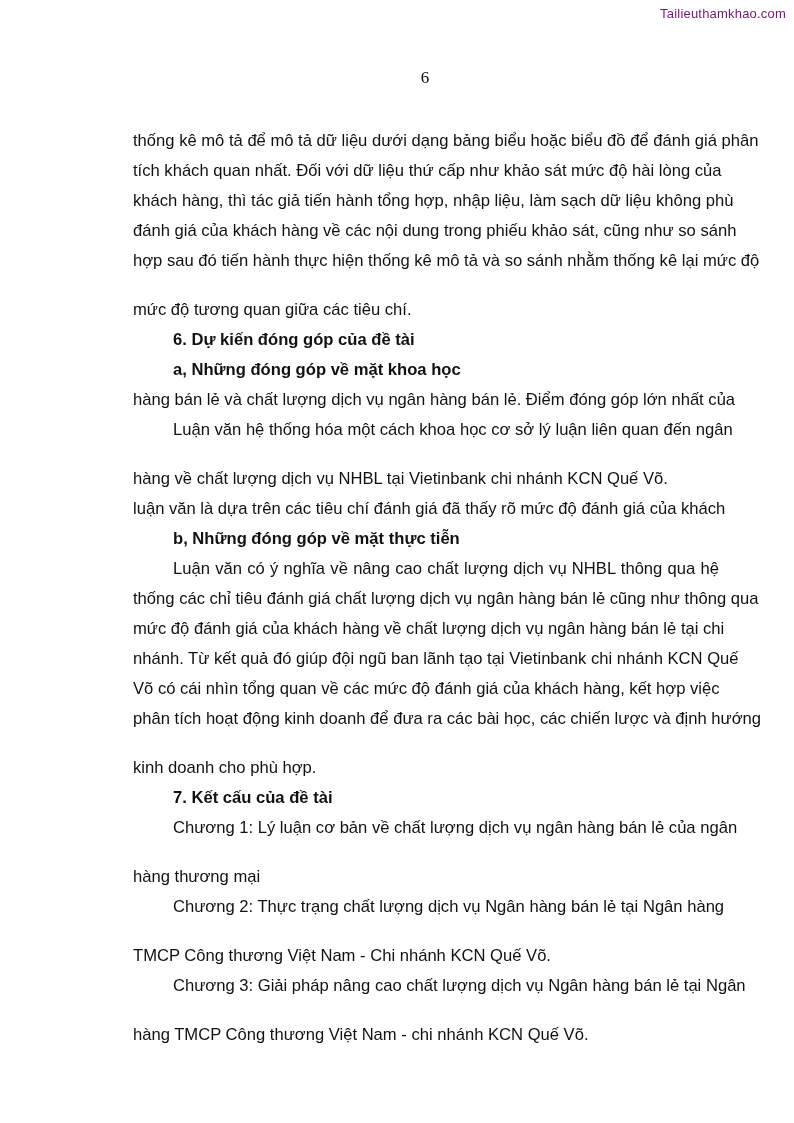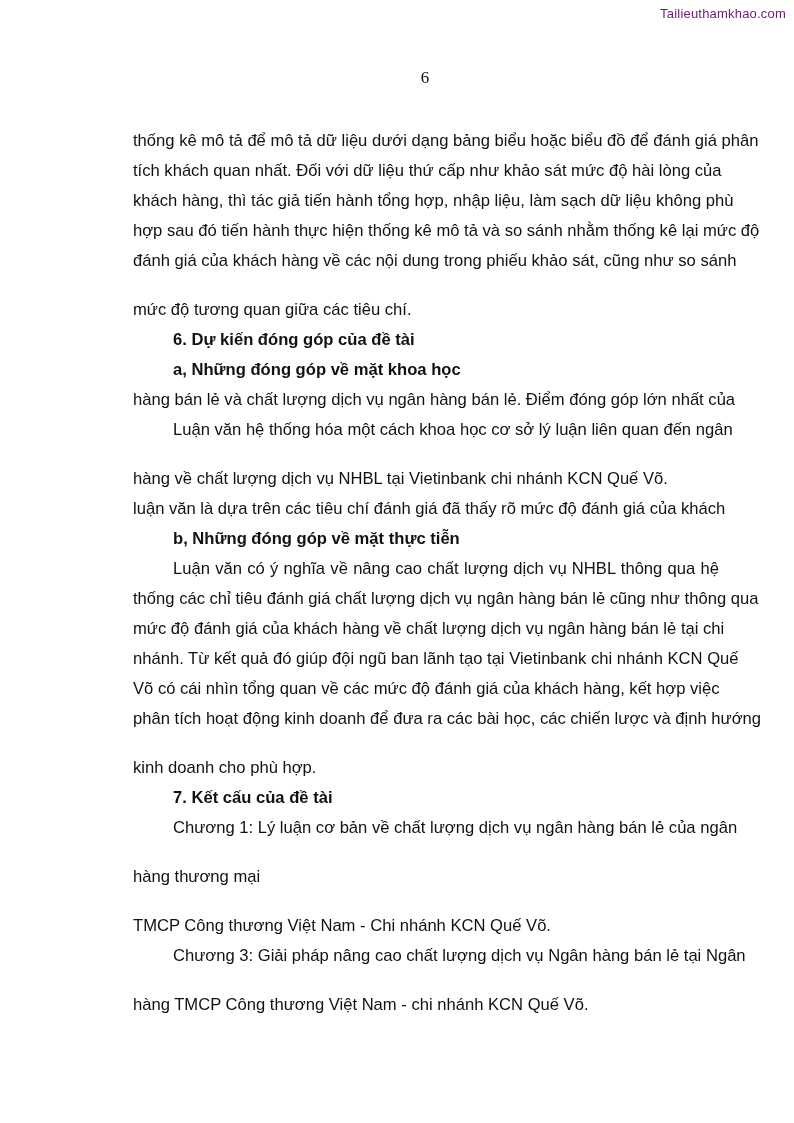--- a/index.html
+++ b/index.html
@@ -32,22 +32,22 @@
 
 <div class="watermark">Tailieuthamkhao.com</div>
 <div class="page-number">6</div>
 
 <div class="content">
 
   <div>
     <div class="line">thống kê mô tả để mô tả dữ liệu dưới dạng bảng biểu hoặc biểu đồ để đánh giá phân</div>
     <div class="line">tích khách quan nhất. Đối với dữ liệu thứ cấp như khảo sát mức độ hài lòng của</div>
     <div class="line">khách hàng, thì tác giả tiến hành tổng hợp, nhập liệu, làm sạch dữ liệu không phù</div>
+    <div class="line">đánh giá của khách hàng về các nội dung trong phiếu khảo sát, cũng như so sánh</div>
     <div class="line">hợp sau đó tiến hành thực hiện thống kê mô tả và so sánh nhằm thống kê lại mức độ</div>
-    <div class="line">đánh giá của khách hàng về các nội dung trong phiếu khảo sát, cũng như so sánh</div>
     <div class="line last">mức độ tương quan giữa các tiêu chí.</div>
   </div>
 
   <div class="line heading">6. Dự kiến đóng góp của đề tài</div>
   <div class="line heading">a, Những đóng góp về mặt khoa học</div>
 
   <div>
     <div class="line">hàng bán lẻ và chất lượng dịch vụ ngân hàng bán lẻ. Điểm đóng góp lớn nhất của</div>
     <div class="line indent">Luận văn hệ thống hóa một cách khoa học cơ sở lý luận liên quan đến ngân</div>
     <div class="line last">hàng về chất lượng dịch vụ NHBL tại Vietinbank chi nhánh KCN Quế Võ.</div>
@@ -66,20 +66,21 @@
     <div class="line last">kinh doanh cho phù hợp.</div>
   </div>
 
   <div class="line heading">7. Kết cấu của đề tài</div>
 
   <div>
     <div class="line indent">Chương 1: Lý luận cơ bản về chất lượng dịch vụ ngân hàng bán lẻ của ngân</div>
     <div class="line last">hàng thương mại</div>
   </div>
   <div>
+    <div class="line indent">Chương 2: Thực trạng chất lượng dịch vụ Ngân hàng bán lẻ tại Ngân hàng</div>
     <div class="line last">TMCP Công thương Việt Nam - Chi nhánh KCN Quế Võ.</div>
   </div>
   <div>
     <div class="line indent">Chương 3: Giải pháp nâng cao chất lượng dịch vụ Ngân hàng bán lẻ tại Ngân</div>
     <div class="line last">hàng TMCP Công thương Việt Nam - chi nhánh KCN Quế Võ.</div>
   </div>
 
 </div>
 
 </body></html>

